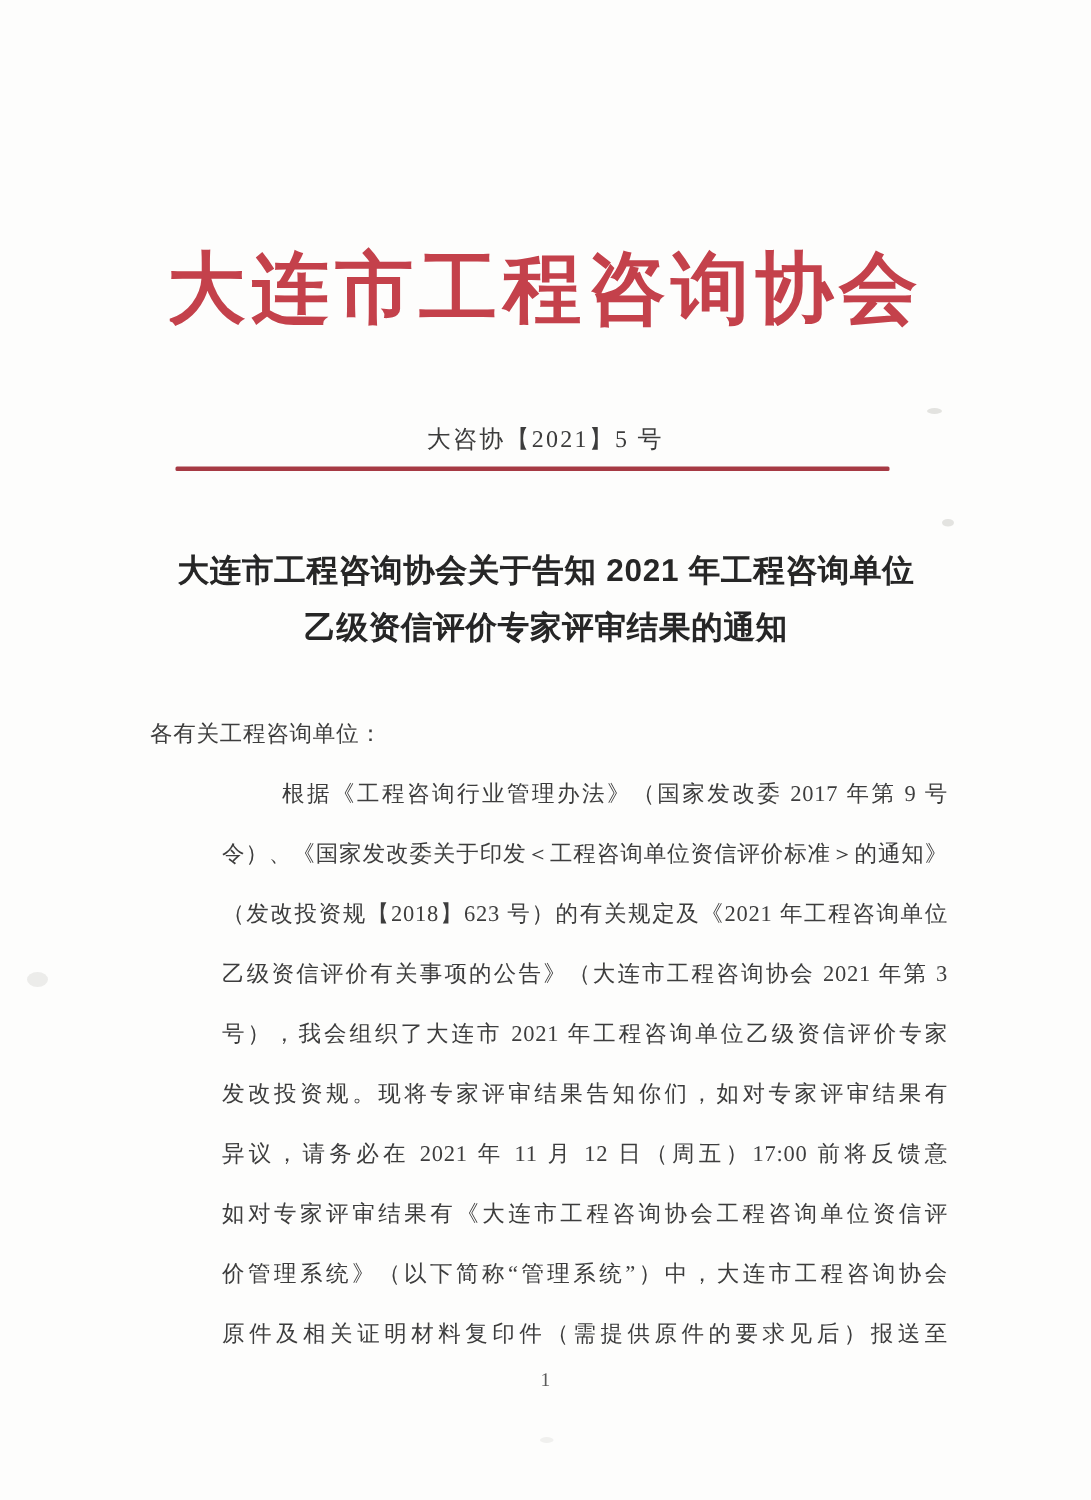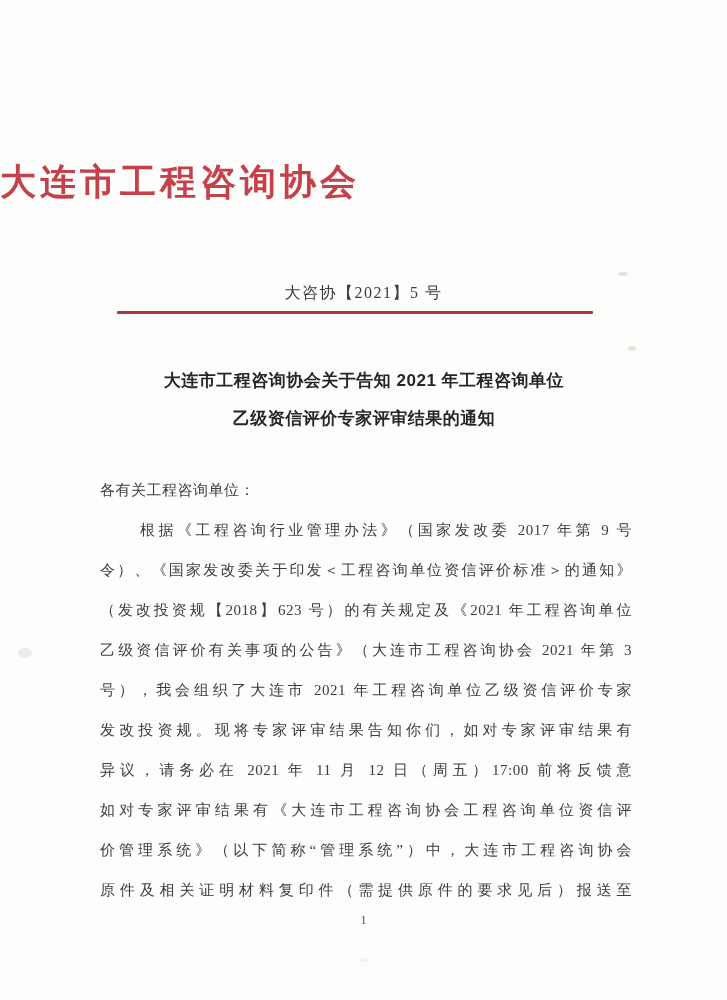--- a/index.html
+++ b/index.html
@@ -25,21 +25,22 @@
   .speck-a { left: 618px; top: 272px; width: 10px; height: 4px; }
   .speck-b { left: 628px; top: 346px; width: 8px; height: 5px; }
   .speck-c { left: 18px;  top: 648px; width: 14px; height: 10px; background:#ececea; }
   .speck-d { left: 360px; top: 958px; width: 9px; height: 4px; background:#f0f0ee; }
 
   .org-name {
     position: absolute;
     top: 158px;
     left: 0;
     width: 100%;
-    font-size: 36px;
+    text-align: center;
+    font-size: 52px;
     font-weight: 700;
     letter-spacing: 4px;
     color: var(--red, #c4414b);
     white-space: nowrap;
   }
   .doc-number {
     position: absolute;
     top: 283px;
     left: 0;
     width: 100%;
@@ -59,21 +60,21 @@
     border-radius: 1px;
   }
   .notice-title {
     position: absolute;
     top: 362px;
     left: 64px;
     width: 600px;
     text-align: center;
     font-family: "Liberation Sans", "DejaVu Sans", sans-serif;
     font-weight: 700;
-    font-size: 17px;
+    font-size: 21px;
     line-height: 38px;
     color: #262626;
     letter-spacing: 0.5px;
   }
   .body-text {
     position: absolute;
     top: 470px;
     left: 100px;
     width: 532px;
     font-size: 15px;
@@ -81,20 +82,21 @@
     color: #3d3d3d;
     letter-spacing: 0.5px;
   }
   .salutation {
     text-align: left;
   }
   .line {
     text-align: justify;
     text-align-last: justify;
     white-space: nowrap;
+    margin-left: 48px;
   }
   .line.indent {
     padding-left: 40px;
   }
   .page-number {
     position: absolute;
     top: 912px;
     left: 0;
     width: 100%;
     text-align: center;

